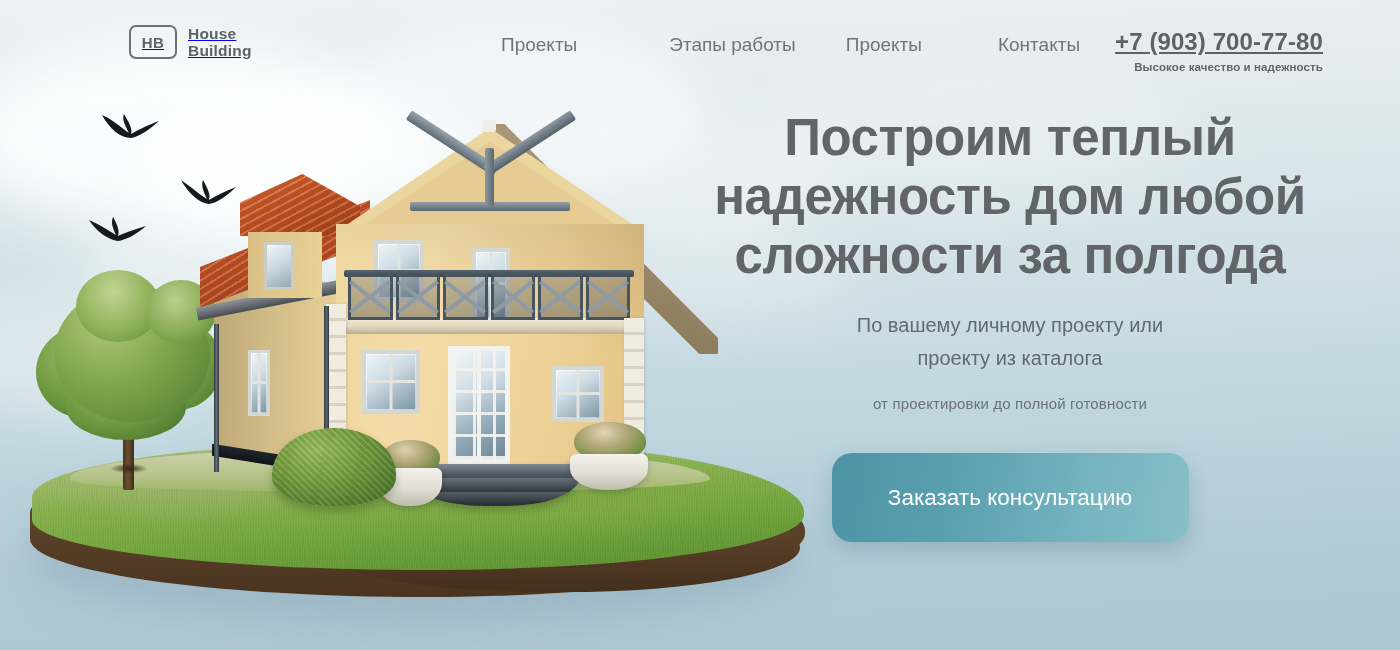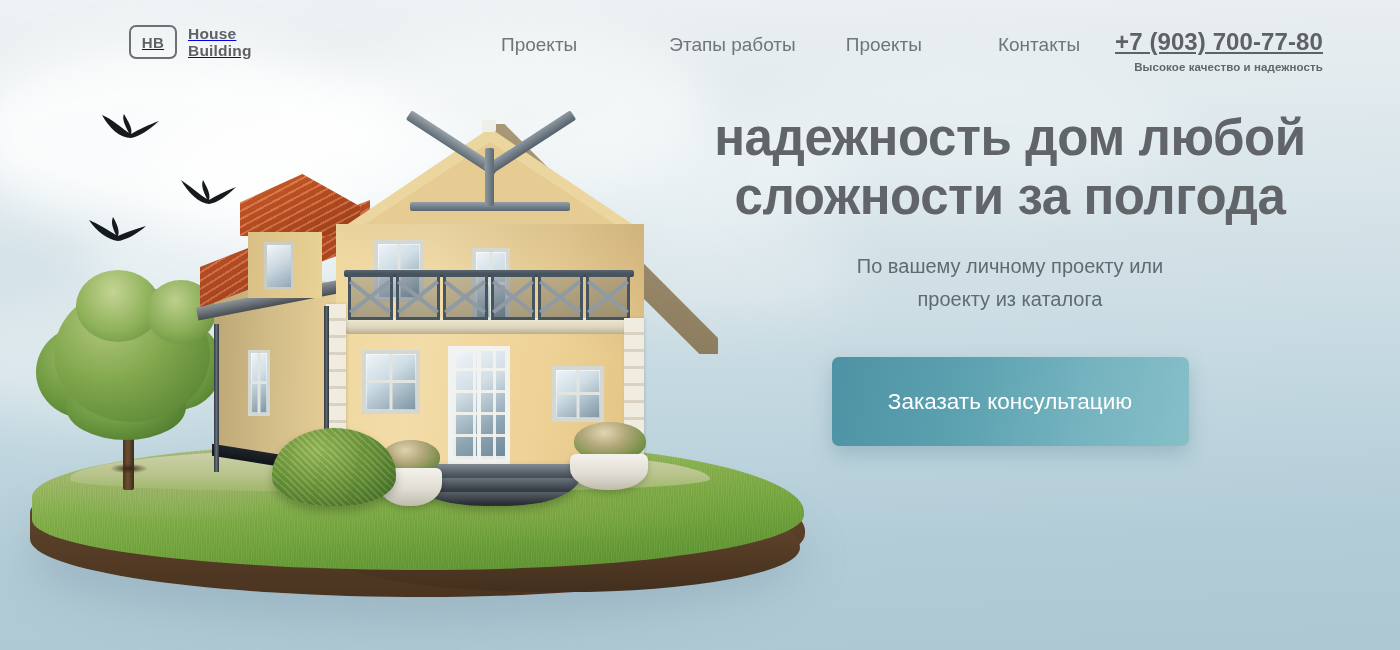--- a/index.html
+++ b/index.html
@@ -92,21 +92,21 @@
   }
   .subhead span { display:block; }
   .tertiary {
     margin-top:20px;
     font-size:15px; color:#6a7278; letter-spacing:.15px;
   }
   .cta {
     display:block;
     margin:41px auto 0 auto;
     width:357px; height:89px;
-    border:none; border-radius:7px; cursor:pointer;
+    border:none; border-radius:20px; cursor:pointer;
     background:linear-gradient(100deg,#4d93a5 0%,#5aa0af 34%,#76b4c0 72%,#86bfc8 100%);
     box-shadow:0 8px 20px rgba(70,110,125,.28);
     color:#ffffff; font-size:22.5px;
     font-family:"Liberation Sans", sans-serif;
   }
 
   
   .scene { position:absolute; left:0; top:0; width:820px; height:650px; z-index:20; }
 
   
@@ -541,23 +541,25 @@
       <div class="bush">
         <div class="bush-tex"></div>
       </div>
     </div>
 
     <span class="hidden-text">Двухэтажный загородный дом с балконом на островке с газоном, деревом и кустами</span>
   </div>
 
   <div class="hero-copy">
     <h1 class="headline">
+      <span>Построим теплый</span>
       <span>надежность дом любой</span>
       <span>сложности за полгода</span>
     </h1>
     <p class="subhead">
       <span>По вашему личному проекту или</span>
       <span>проекту из каталога</span>
     </p>
+    <p class="tertiary">от проектировки до полной готовности</p>
     <button class="cta">Заказать консультацию</button>
   </div>
 
 </div>
 
 </body></html>

